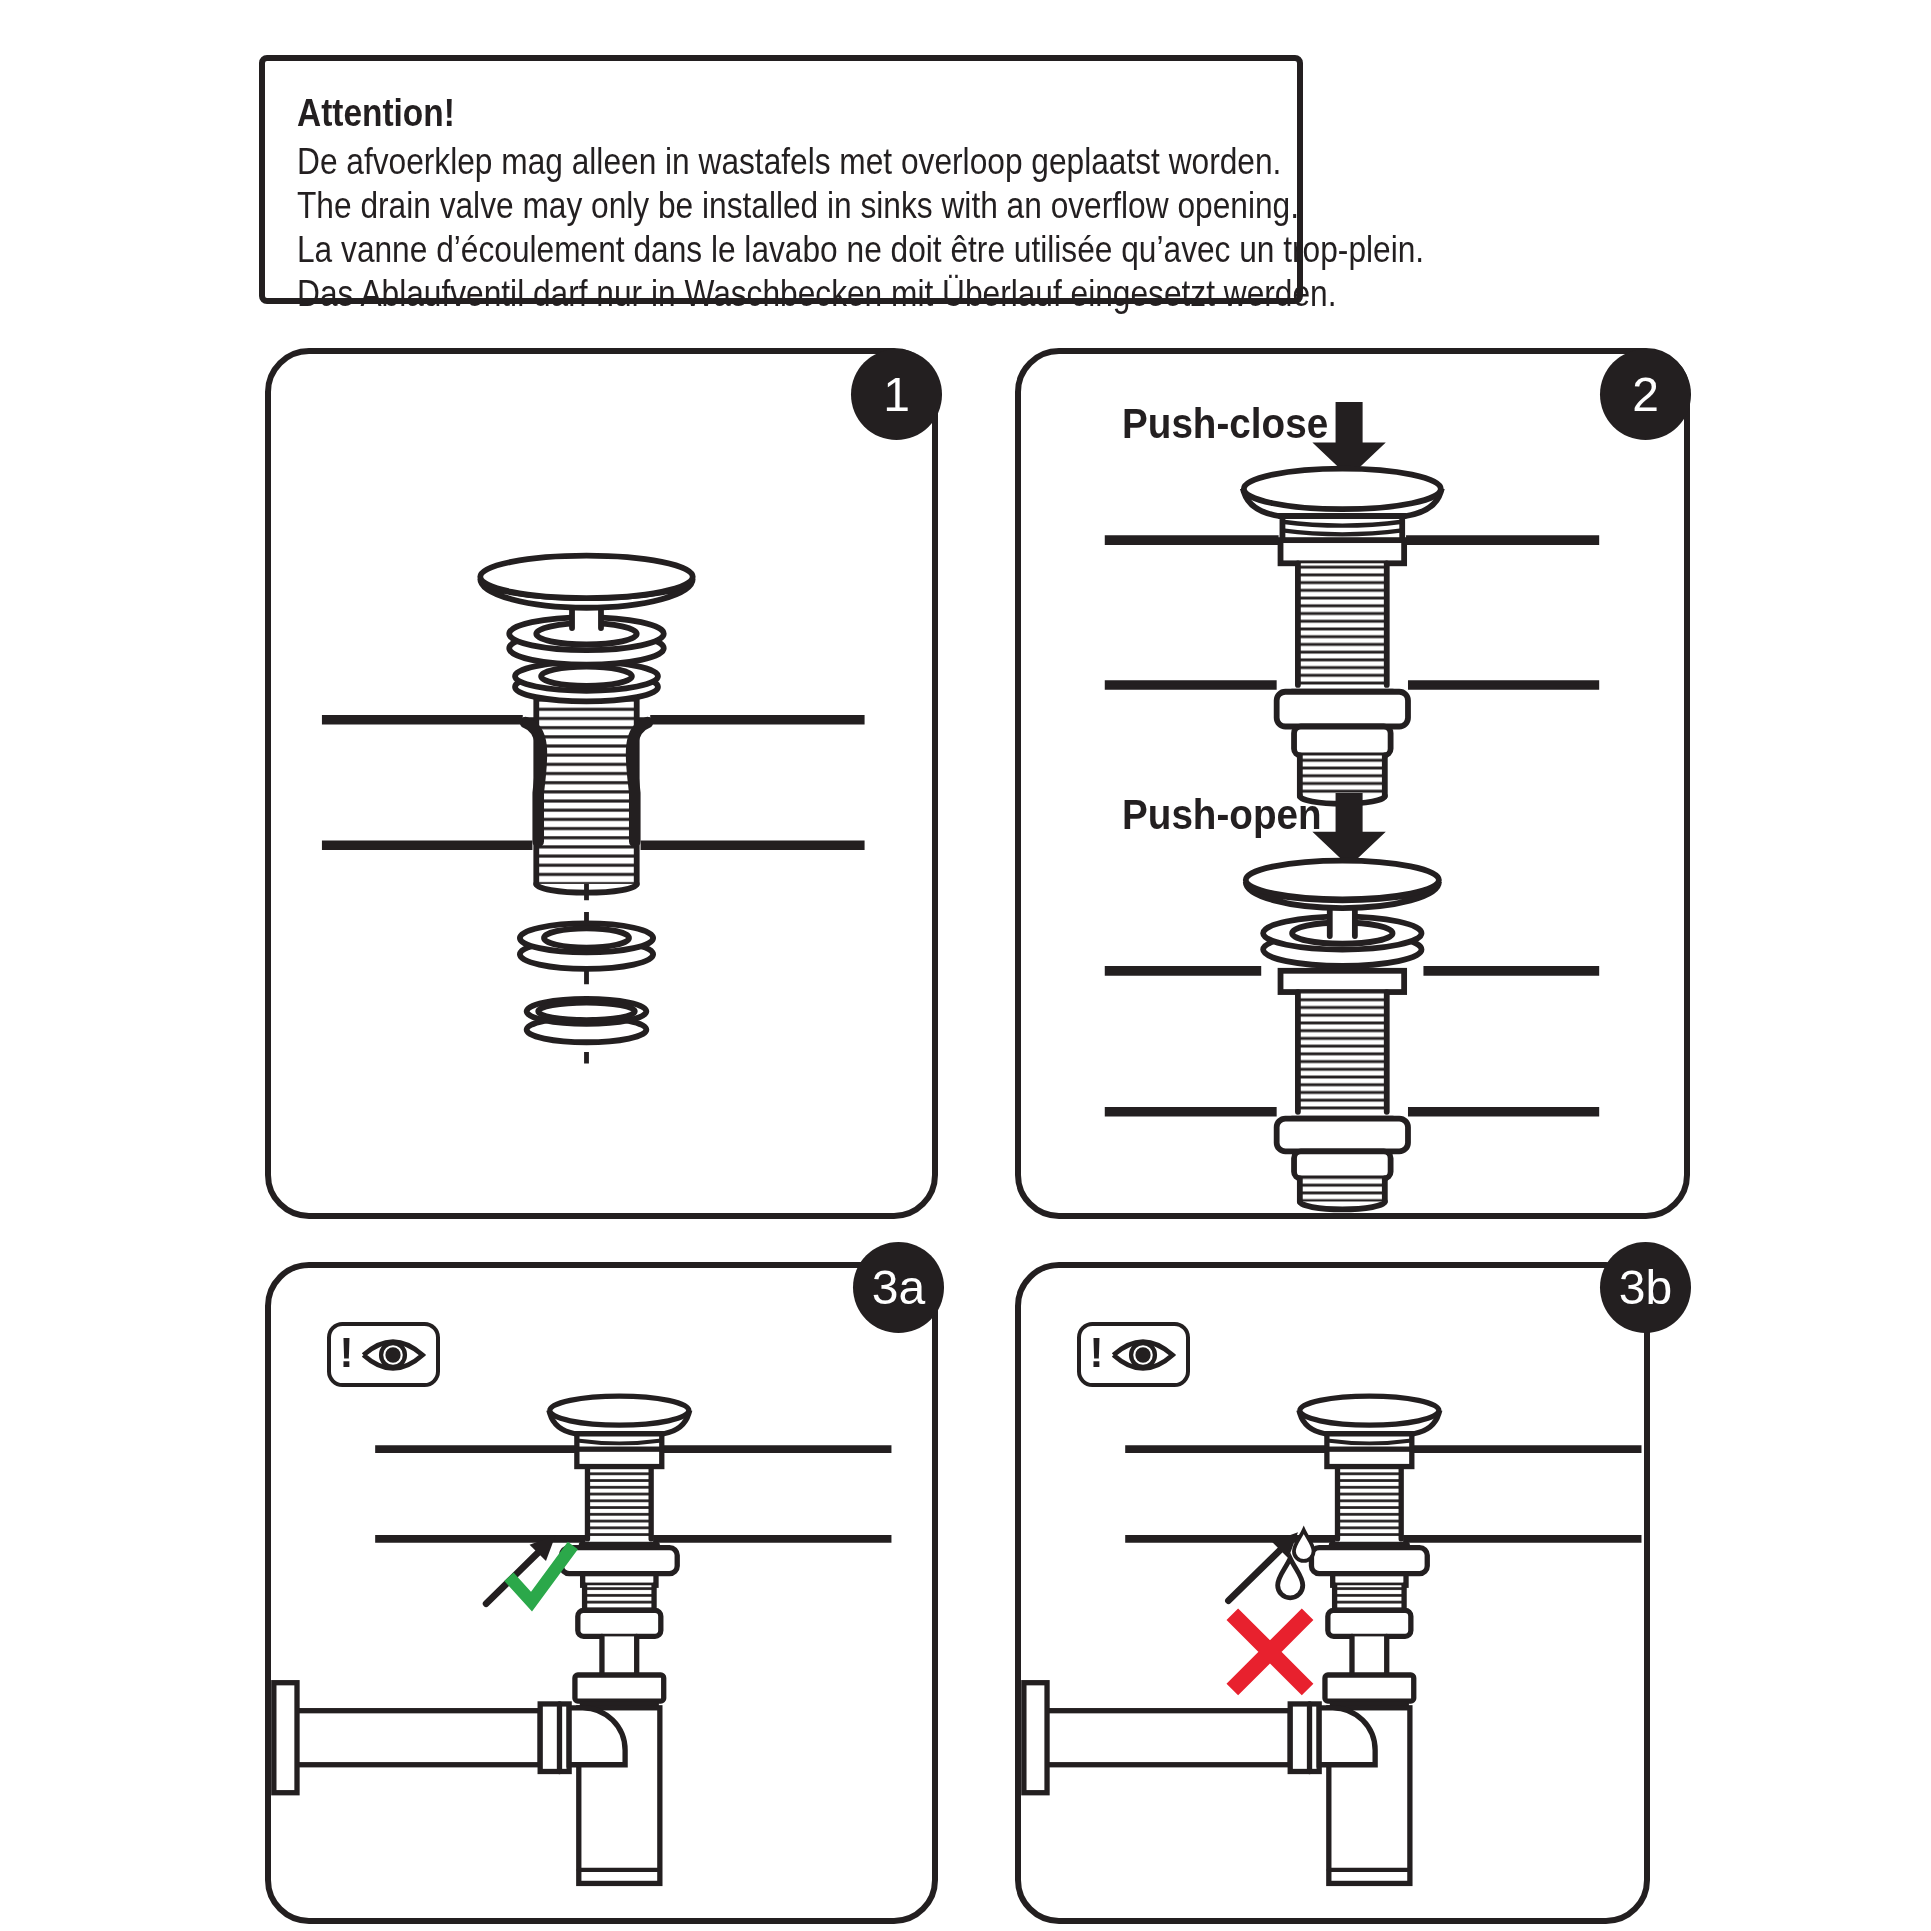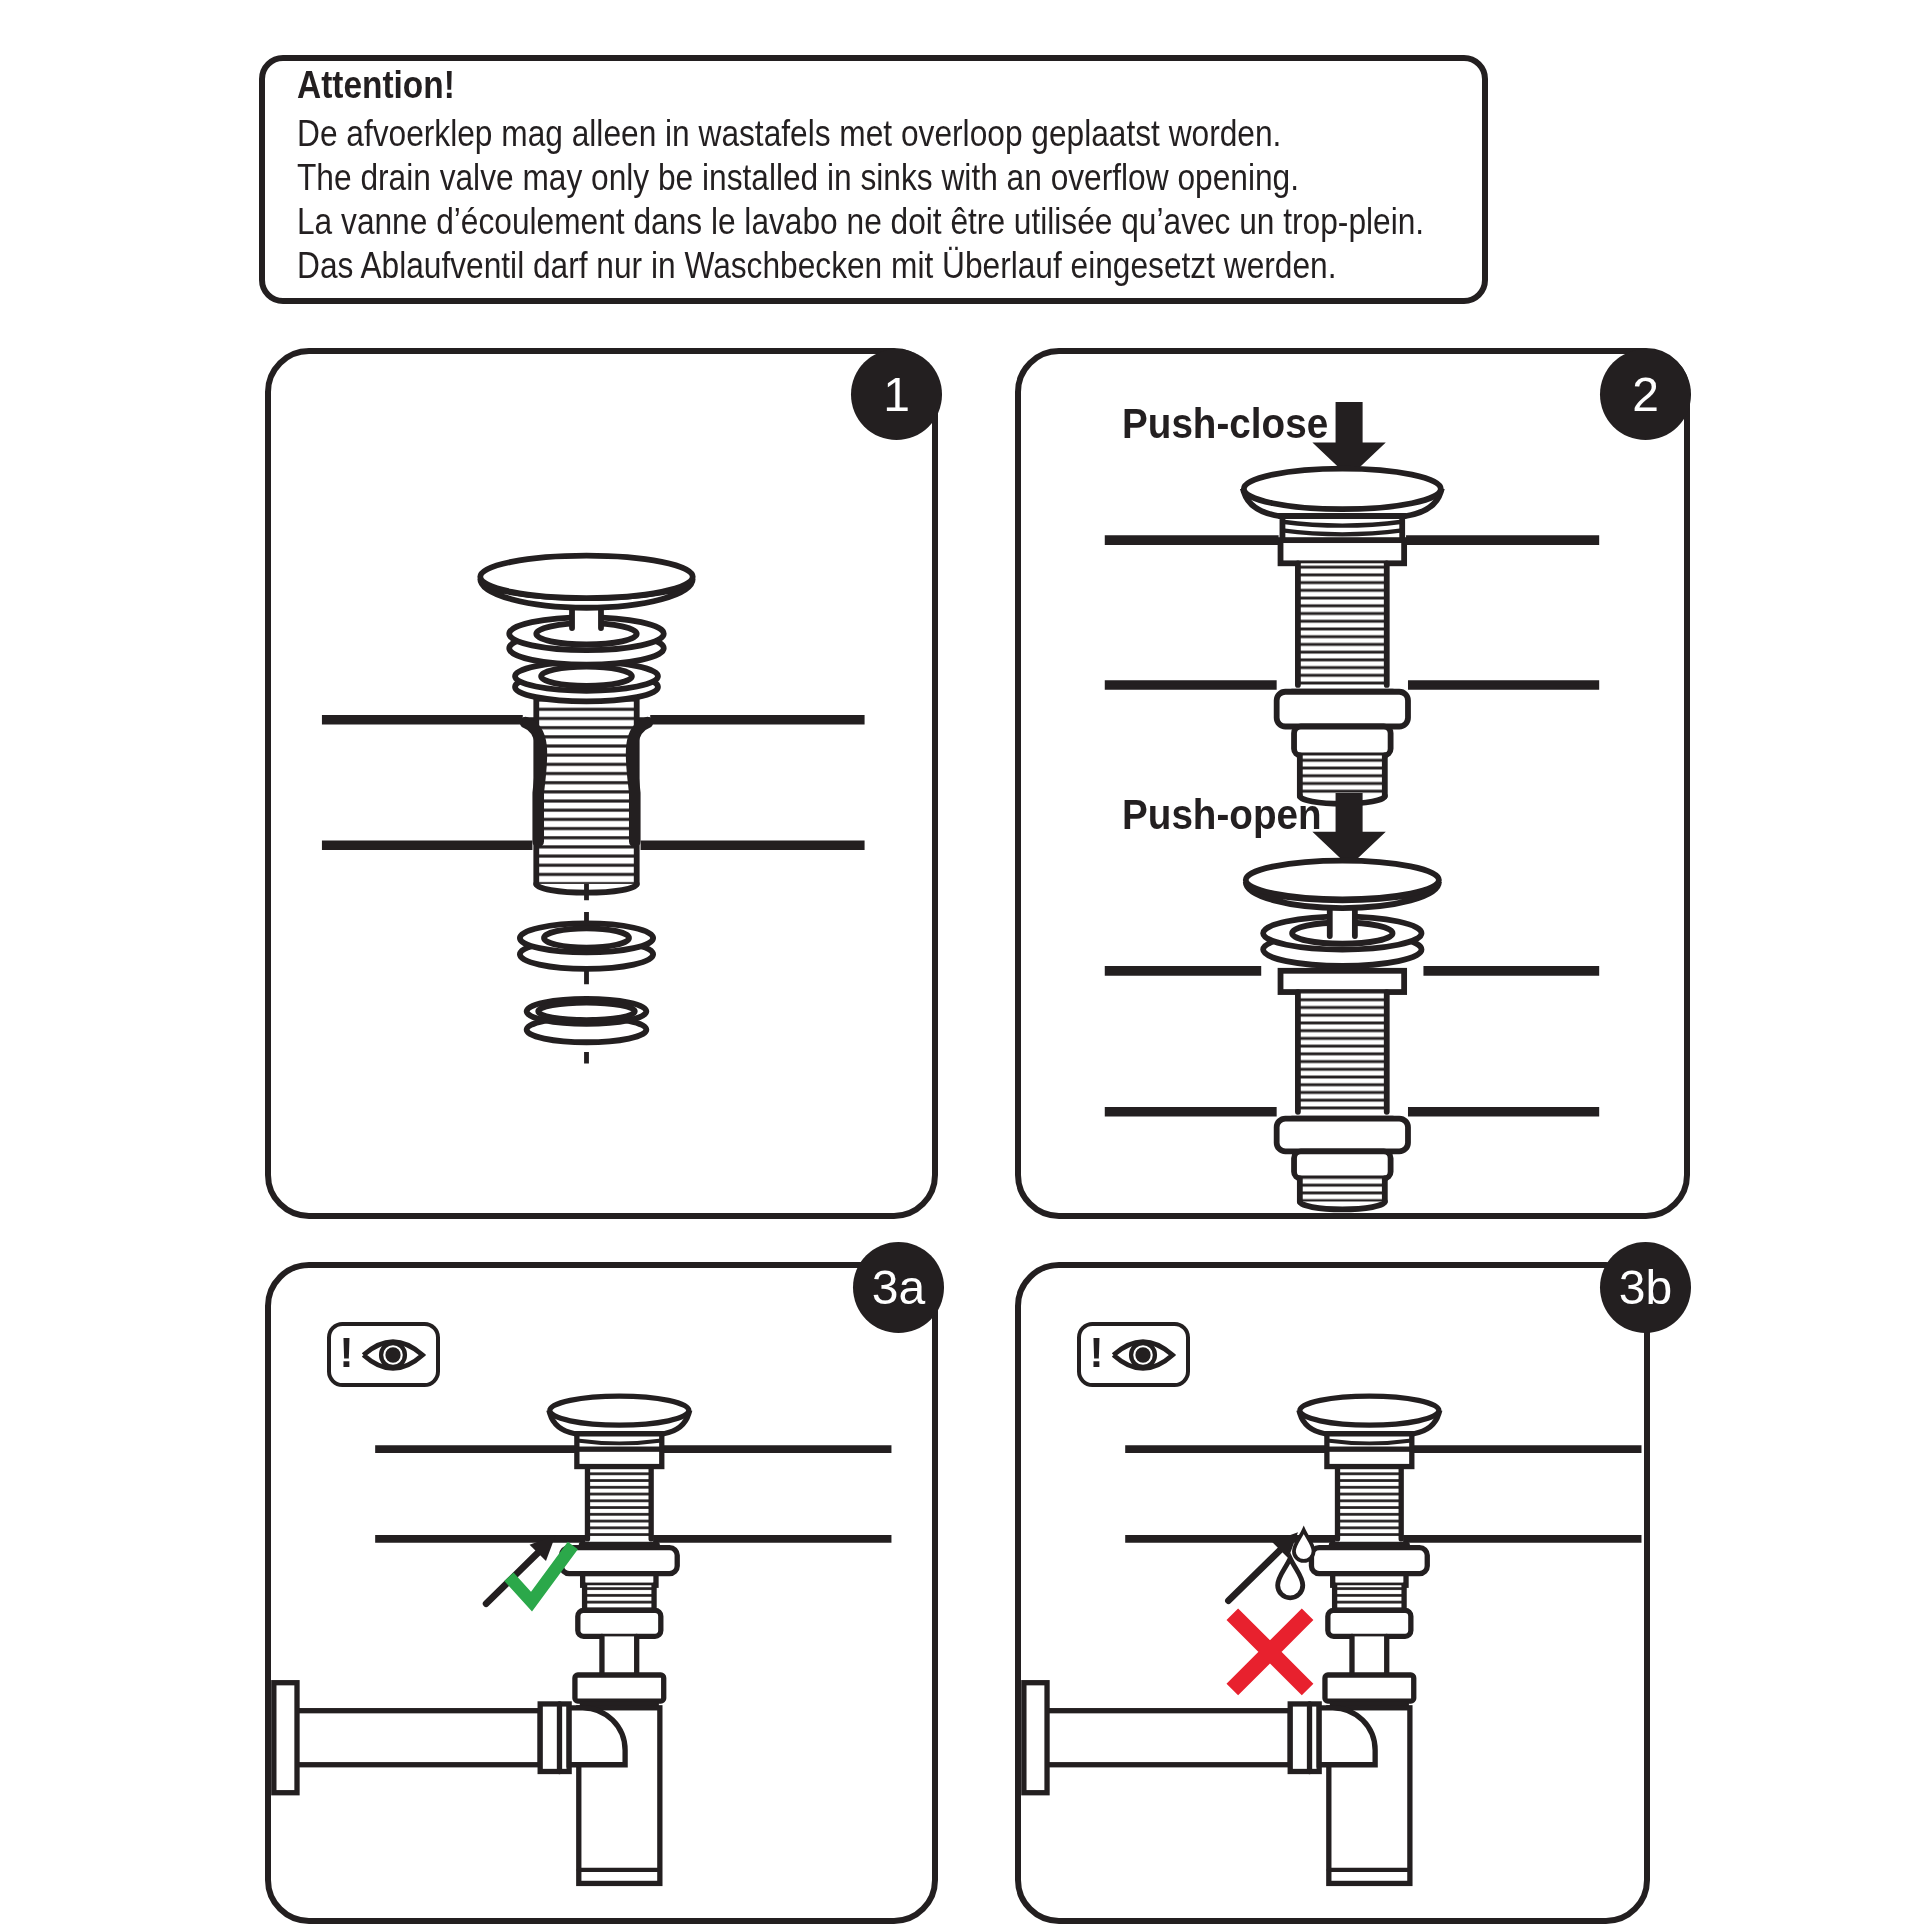--- a/index.html
+++ b/index.html
@@ -1,21 +1,21 @@
 <!DOCTYPE html>
 <html><head>
 <meta charset="utf-8">
 <style>
   html,body{margin:0;padding:0;background:#fff;}
   .page{position:relative;width:1931px;height:1931px;background:#fff;
         font-family:"Liberation Sans",sans-serif;color:#231f20;overflow:hidden;}
   
-  .attention{position:absolute;left:259px;top:55px;width:1229px;height:249px;
-             border:6.8px solid #231f20;border-radius:24px;box-sizing:border-box;
-             padding:3px 0 0 32px;}
+  .attention{position:absolute;left:259px;top:55px;width:1044px;height:249px;
+             border:6.8px solid #231f20;border-radius:8px;box-sizing:border-box;
+             padding:31px 0 0 32px;}
   .attention .inner{transform:scaleX(0.88);transform-origin:0 0;white-space:nowrap;}
   .attention h2{margin:0 0 5.8px 0;font-size:38px;line-height:42px;font-weight:700;}
   .attention p{margin:0;font-size:36px;line-height:44px;font-weight:400;}
   
   .panel{position:absolute;border:6.8px solid #231f20;border-radius:44px;
          box-sizing:border-box;background:#fff;}
   #panel1{left:265px;top:348px;width:673px;height:871px;}
   #panel2{left:1015px;top:348px;width:675px;height:871px;}
   #panel3a{left:265px;top:1262px;width:673px;height:662px;}
   #panel3b{left:1015px;top:1262px;width:635px;height:662px;}

